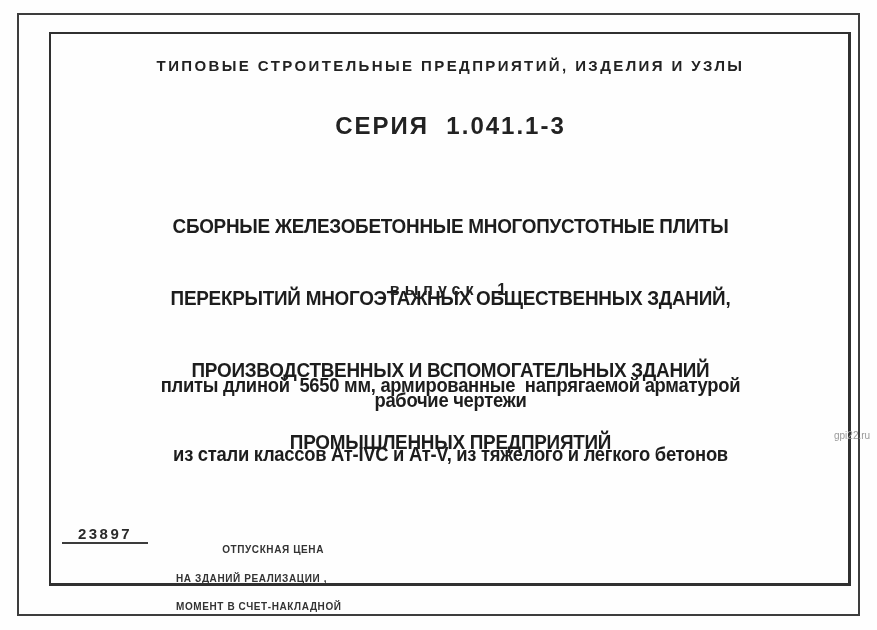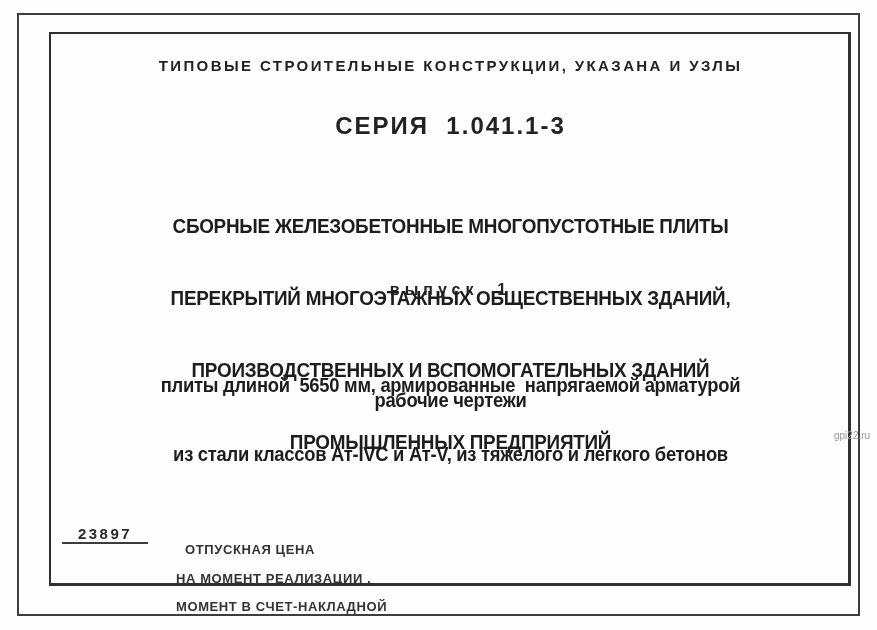--- a/index.html
+++ b/index.html
@@ -104,22 +104,22 @@
     font-weight: 600;
     letter-spacing: 2.5px;
     border-bottom: 2px solid #3c3c3c;
     color: #2a2a2a;
     white-space: pre;
   }
   .price-stamp {
     position: absolute;
     left: 176px; top: 526px;
     width: 148px;
-    text-align: center;
-    font-size: 13px;
+    text-align: right;
+    font-size: 10px;
     font-weight: 700;
     line-height: 9.5px;
     letter-spacing: 0.6px;
     color: #333333;
     white-space: pre;
   }
   .watermark {
     position: absolute;
     left: 834px; top: 430px;
     font-size: 10px;
@@ -128,21 +128,21 @@
   }
 </style>
 </head>
 <body>
 
 <div class="sheet">
 
   <div class="outer-frame"></div>
   <div class="inner-frame"></div>
 
-  <div class="line header-line">ТИПОВЫЕ СТРОИТЕЛЬНЫЕ КОНСТРУКЦИИ, УКАЗАНА И УЗЛЫ</div>
+  <div class="line header-line">ТИПОВЫЕ СТРОИТЕЛЬНЫЕ ПРЕДПРИЯТИЙ, ИЗДЕЛИЯ И УЗЛЫ</div>
 
   <div class="line series-line">СЕРИЯ  1.041.1-3</div>
 
   <div class="main-title">
     <div>СБОРНЫЕ ЖЕЛЕЗОБЕТОННЫЕ МНОГОПУСТОТНЫЕ ПЛИТЫ</div>
     <div>ПЕРЕКРЫТИЙ МНОГОЭТАЖНЫХ ОБЩЕСТВЕННЫХ ЗДАНИЙ,</div>
     <div>ПРОИЗВОДСТВЕННЫХ И ВСПОМОГАТЕЛЬНЫХ ЗДАНИЙ</div>
     <div>ПРОМЫШЛЕННЫХ ПРЕДПРИЯТИЙ</div>
   </div>
 
@@ -152,19 +152,19 @@
     <div>плиты длиной  5650 мм, армированные  напрягаемой арматурой</div>
     <div>из стали классов Ат-IVC и Ат-V, из тяжелого и легкого бетонов</div>
   </div>
 
   <div class="line doc-type-line">рабочие чертежи</div>
 
   <div class="price-code">23897</div>
 
   <div class="price-stamp">
     <div>ОТПУСКНАЯ ЦЕНА</div>
-    <div>НА МОМЕНТ РЕАЛИЗАЦИИ ,</div>
+    <div>НА ЗДАНИЙ РЕАЛИЗАЦИИ ,</div>
     <div>МОМЕНТ В СЧЕТ-НАКЛАДНОЙ</div>
   </div>
 
   <div class="watermark">gpi22.ru</div>
 
 </div>
 
 </body></html>

